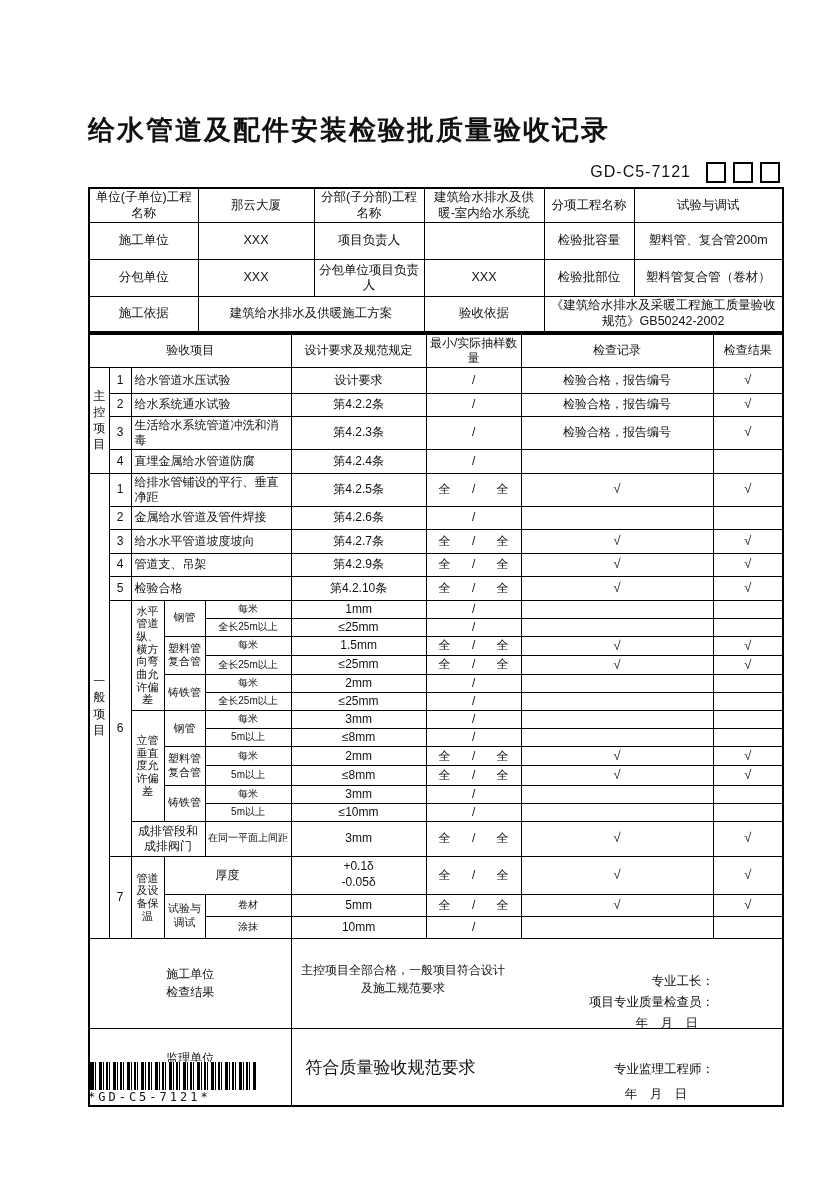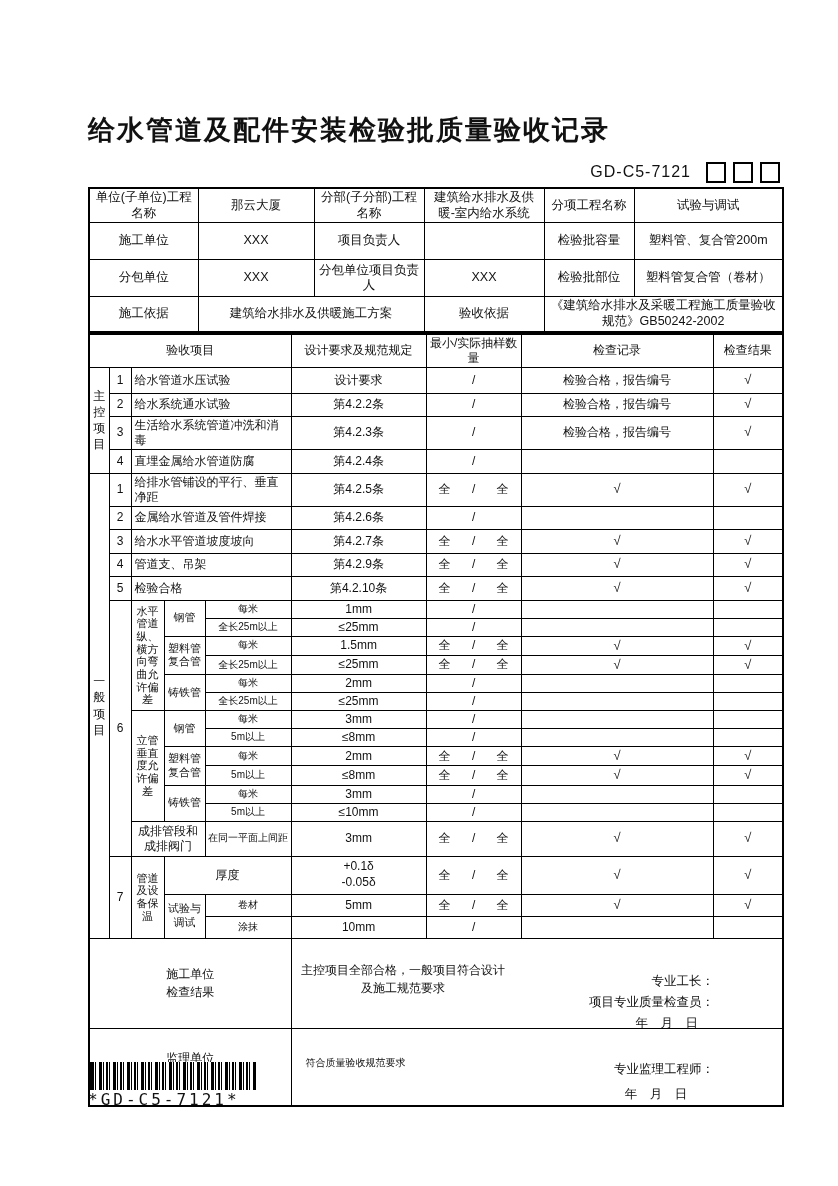--- a/index.html
+++ b/index.html
@@ -60,35 +60,35 @@
   td.sampcell { padding: 0; }
   .samp { display: flex; justify-content: space-between; align-items: center; padding: 0 12px; }
   .samp span { min-width: 12px; }
   td.ck { font-style: italic; color:#222; font-size: 13px; }
   .ftr-cell { position: relative; padding: 0; }
   .wrap4 { width: 52px; margin: 0 auto; word-break: break-all; line-height: 1.5; }
   .concl  { position: absolute; left: 4px; top: 22px; width: 215px; text-align: center; line-height: 1.5; }
   .sigblock  { position: absolute; right: 68px; top: 32px; text-align: right; line-height: 1.7; font-size: 12.5px; }
   .sigblock2 { position: absolute; right: 68px; top: 28px; text-align: center; line-height: 2.0; font-size: 12.5px; }
   .dateline { padding-right: 16px; }
-  .concl2 { position: absolute; left: 14px; top: 28px; font-size: 10px; }
+  .concl2 { position: absolute; left: 14px; top: 28px; font-size: 17px; }
   .thick-val div { line-height: 1.3; }
   .barcode-wrap { position: absolute; left: 88px; top: 1062px; width: 172px; }
   .barcode {
     width: 168px; height: 28px;
     background: repeating-linear-gradient(90deg,
       #000 0px, #000 2px, #fff 2px, #fff 3px,
       #000 3px, #000 4px, #fff 4px, #fff 7px,
       #000 7px, #000 10px, #fff 10px, #fff 11px,
       #000 11px, #000 12px, #fff 12px, #fff 14px);
     border-left: 4px solid #000;
   }
   .barcode-text {
     font-family: "DejaVu Sans Mono", monospace;
-    font-size: 16px; letter-spacing: 3px; margin-top: 0px;
+    font-size: 12px; letter-spacing: 3px; margin-top: 0px;
   }
 </style>
 </head>
 <body>
 
 <div class="page">
   <div class="content">
     <div class="doc-title">给水管道及配件安装检验批质量验收记录</div>
 
     <div class="code-row">

